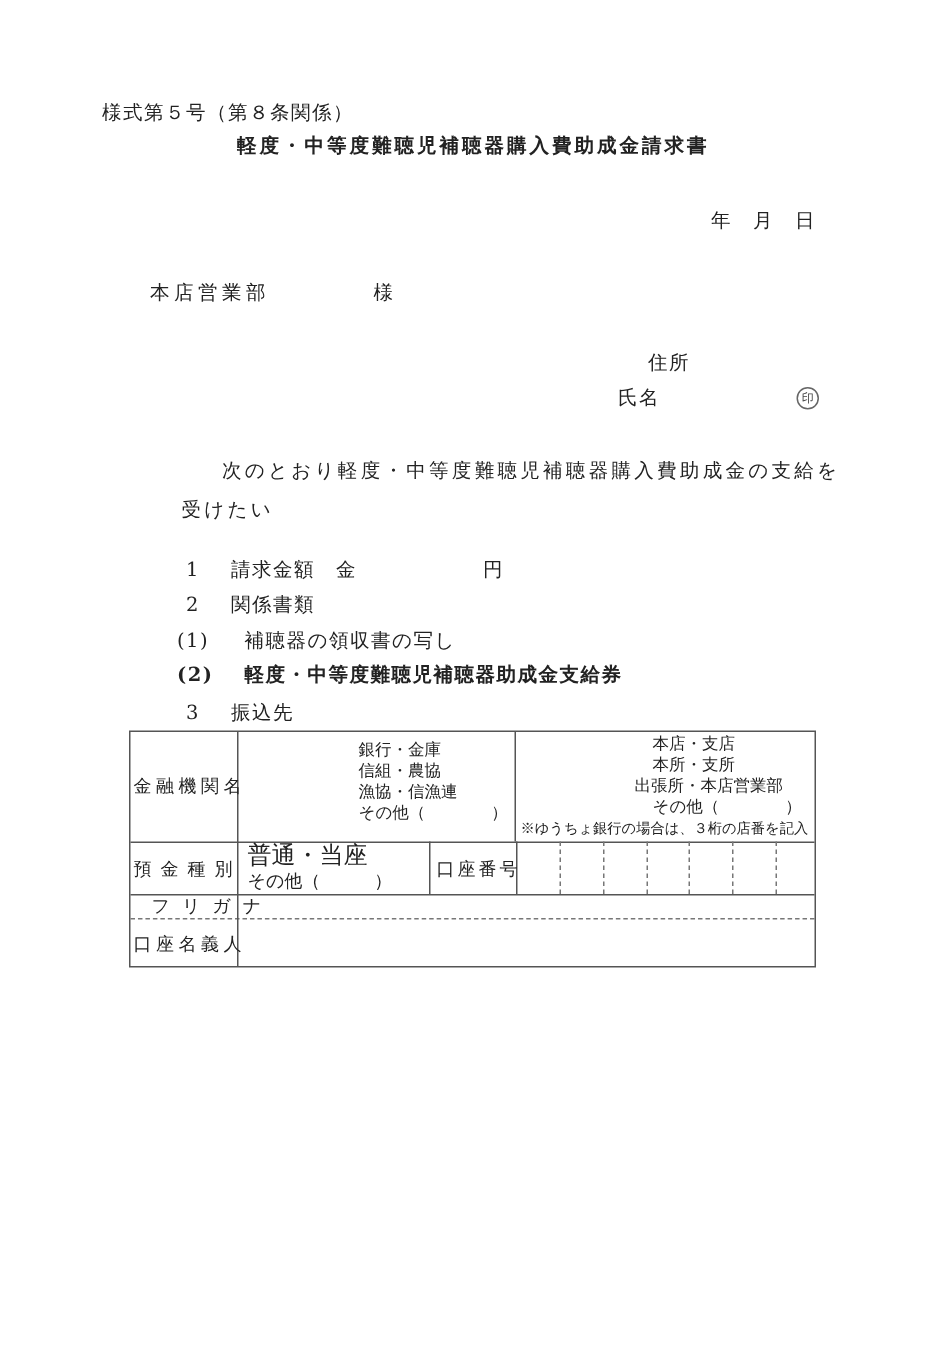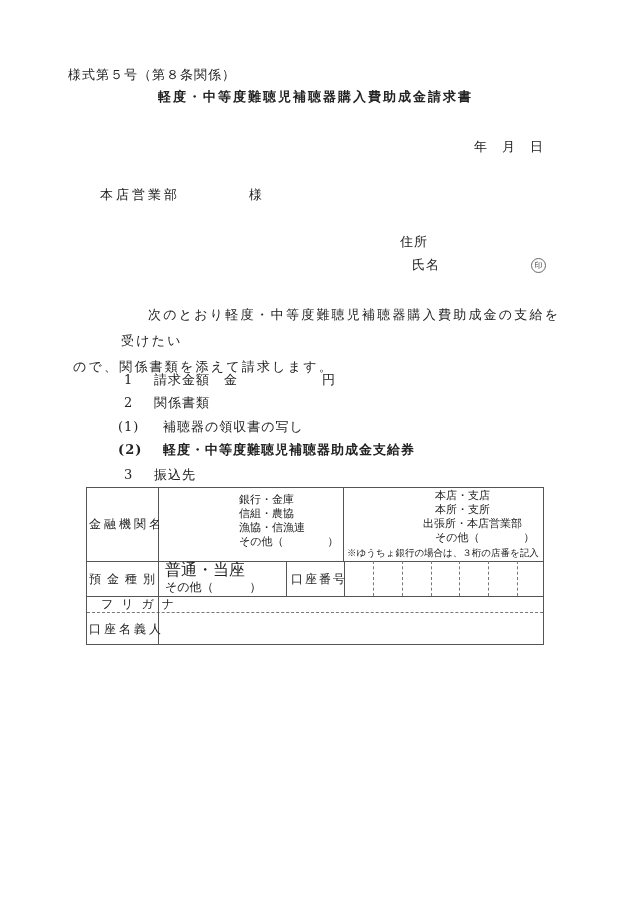--- a/index.html
+++ b/index.html
@@ -10,21 +10,21 @@
     }
     .abs { position: absolute; white-space: nowrap; }
     .t13 { font-size: 13px; letter-spacing: 1px; }
     .t10 { font-size: 10px; }
 
     #form-no { left: 68px; top: 66px; }
     #title { left: 158px; top: 88px; letter-spacing: 2px; font-weight: bold; }
     #date { left: 474px; top: 138px; word-spacing: 18px; }
     #addressee { left: 100px; top: 186px; letter-spacing: 3px; }
     #sama { left: 249px; top: 186px; }
-    #addr-label { left: 400px; top: 233px; }
+    #addr-label { left: 432px; top: 233px; }
     #name-label { left: 412px; top: 256px; }
     #seal { left: 531px; top: 258px; width: 13px; height: 13px; border: 1px solid #666; border-radius: 50%;
             font-size: 8px; line-height: 13px; text-align: center; color: #444; }
 
     #body-text { left: 73px; top: 302px; font-size: 13px; line-height: 26px; letter-spacing: 2.2px; white-space: normal; width: 495px; }
     #body-text span { display: block; }
     #body-text .indent { text-indent: 27px; margin-left: 48px; }
 
     .item { left: 88px; font-size: 13px; letter-spacing: 1px; margin-left: 36px; }
     #item1 { top: 371px; }
@@ -55,21 +55,20 @@
 
 <div class="abs t13" id="addressee">本店営業部</div>
 <div class="abs t13" id="sama">様</div>
 
 <div class="abs t13" id="addr-label">住所</div>
 <div class="abs t13" id="name-label">氏名</div>
 <div class="abs" id="seal">印</div>
 
 <div class="abs" id="body-text">
   <span class="indent">次のとおり軽度・中等度難聴児補聴器購入費助成金の支給を受けたい</span>
-  <span>ので、関係書類を添えて請求します。</span>
 </div>
 
 <div class="abs item" id="item1">
   <span class="num">1</span><span>請求金額　金</span>
 </div>
 <div class="abs" id="amount-yen">円</div>
 <div class="abs item" id="item2">
   <span class="num">2</span><span>関係書類</span>
 </div>
 <div class="abs item" id="item2-1">

